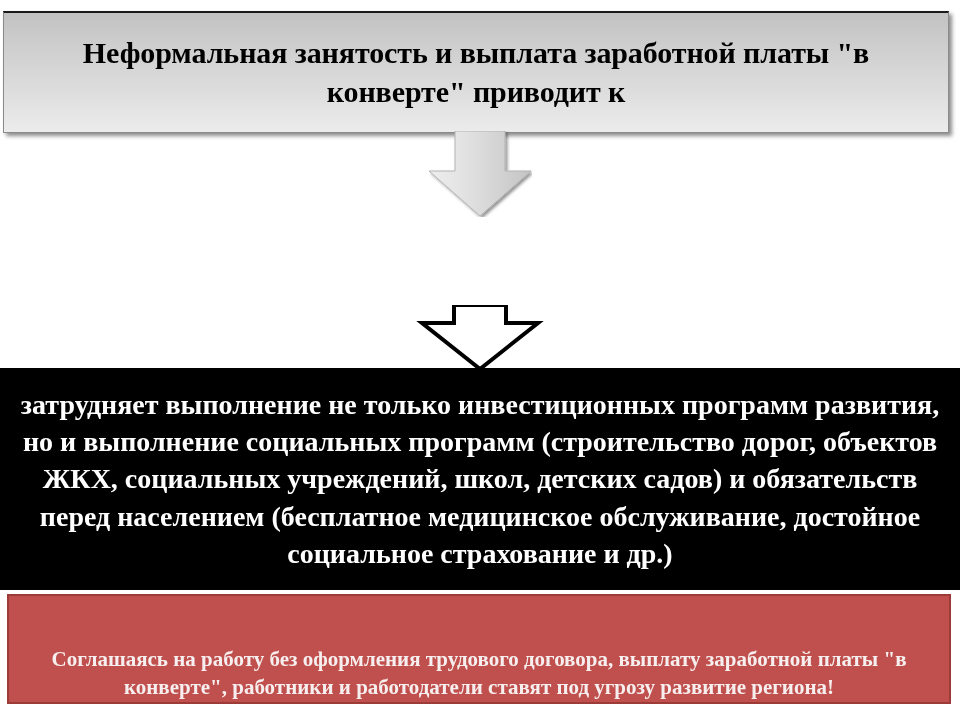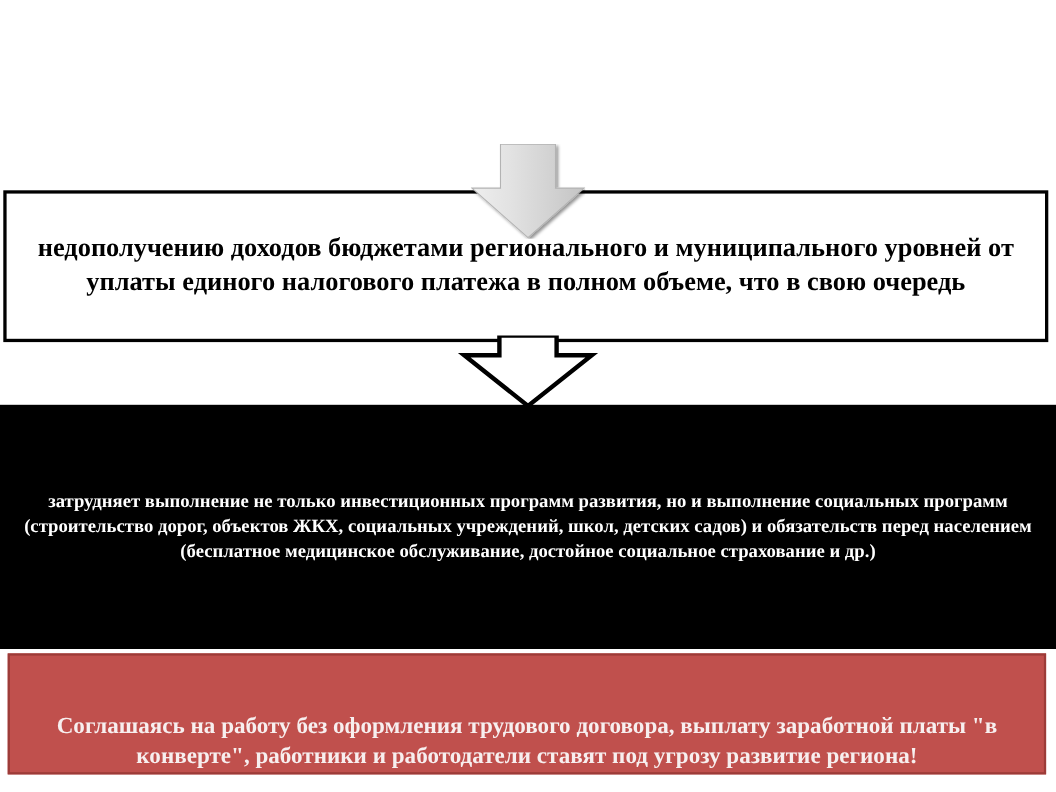--- a/index.html
+++ b/index.html
@@ -103,21 +103,21 @@
     width: 960px;
     height: 222px;
     box-sizing: border-box;
     background: #000000;
     display: flex;
     align-items: center;
     justify-content: center;
     z-index: 2;
   }
   .box-black .txt {
-    font-size: 17px;
+    font-size: 28px;
     font-weight: bold;
     line-height: 1.33;
     color: #ffffff;
     text-align: center;
     padding: 0 8px;
   }
 
   
   .box-red {
     position: absolute;
@@ -140,41 +140,41 @@
     color: #f7efef;
     text-align: center;
     padding: 0 16px;
   }
 </style>
 </head>
 <body>
 
 <div id="slide">
 
+  <div class="box-title">
+    <div class="txt">Неформальная занятость и выплата заработной платы "в конверте" приводит к</div>
+  </div>
 
   <div class="arrow-grey">
     <svg width="104" height="86" viewBox="0 0 104 86" xmlns="http://www.w3.org/2000/svg">
       <defs>
         <linearGradient id="gradArrow" x1="0" y1="0" x2="1" y2="0">
           <stop offset="0%" stop-color="#eeeeee"></stop>
           <stop offset="35%" stop-color="#e2e2e2"></stop>
           <stop offset="70%" stop-color="#d2d2d2"></stop>
           <stop offset="100%" stop-color="#c4c4c4"></stop>
         </linearGradient>
         <filter id="shArrow" x="-30%" y="-30%" width="170%" height="170%">
           <feDropShadow dx="2" dy="2" stdDeviation="1.6" flood-color="#000000" flood-opacity="0.42"></feDropShadow>
         </filter>
       </defs>
       <polygon points="27,0 77,0 77,40 103,40 52,85 1,40 27,40" fill="url(#gradArrow)" stroke="#b3b3b3" stroke-width="1" filter="url(#shArrow)"></polygon>
     </svg>
   </div>
 
-  <div class="box-white">
-    <div class="txt">недополучению доходов бюджетами регионального и муниципального уровней от уплаты единого налогового платежа в полном объеме, что в свою очередь</div>
-  </div>
 
   <div class="arrow-white">
     <svg width="144" height="66" viewBox="0 0 144 66" xmlns="http://www.w3.org/2000/svg">
       <polygon points="46,0 98,0 98,18 130,18 72,64 14,18 46,18" fill="#ffffff" stroke="#000000" stroke-width="4" stroke-linejoin="miter"></polygon>
     </svg>
   </div>
 
   <div class="box-black">
     <div class="txt">затрудняет выполнение не только инвестиционных программ развития, но и выполнение социальных программ (строительство дорог, объектов ЖКХ, социальных учреждений, школ, детских садов) и обязательств перед населением (бесплатное медицинское обслуживание, достойное социальное страхование и др.)</div>
   </div>

